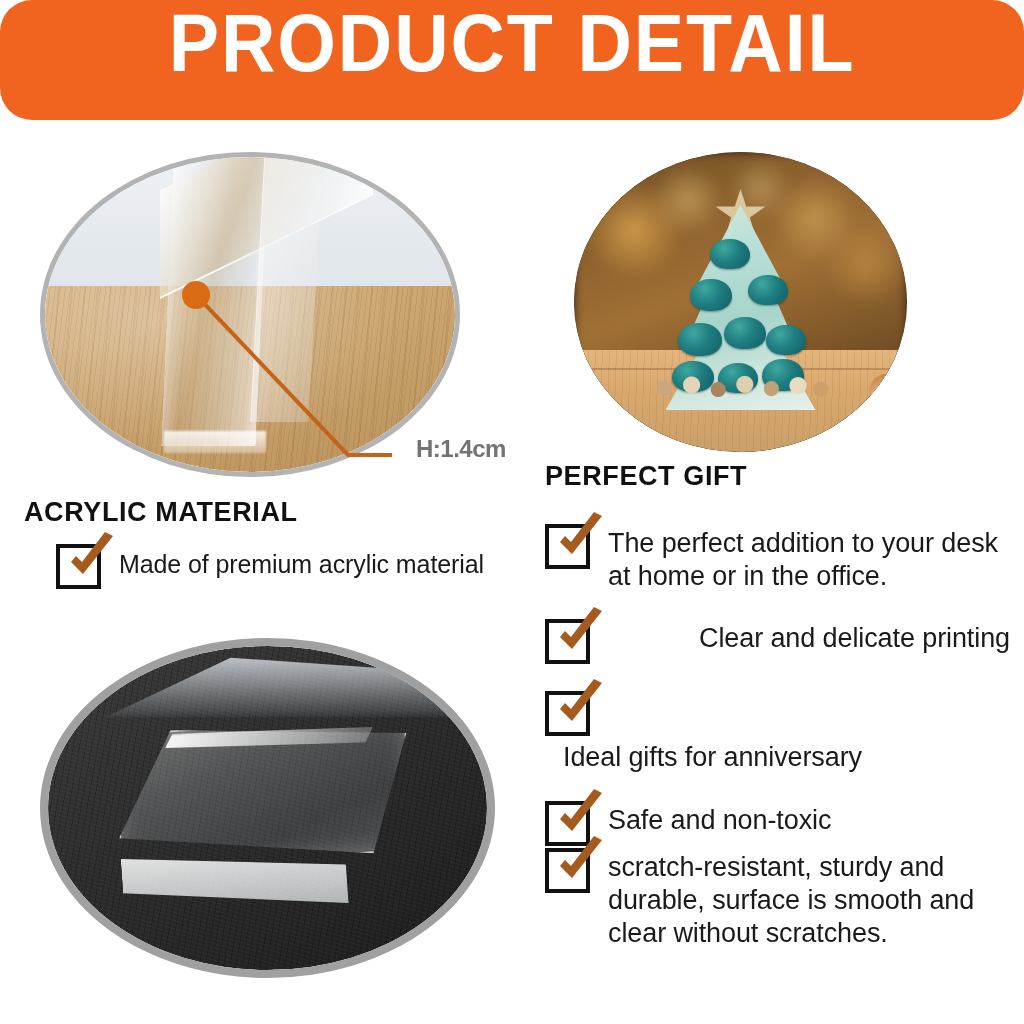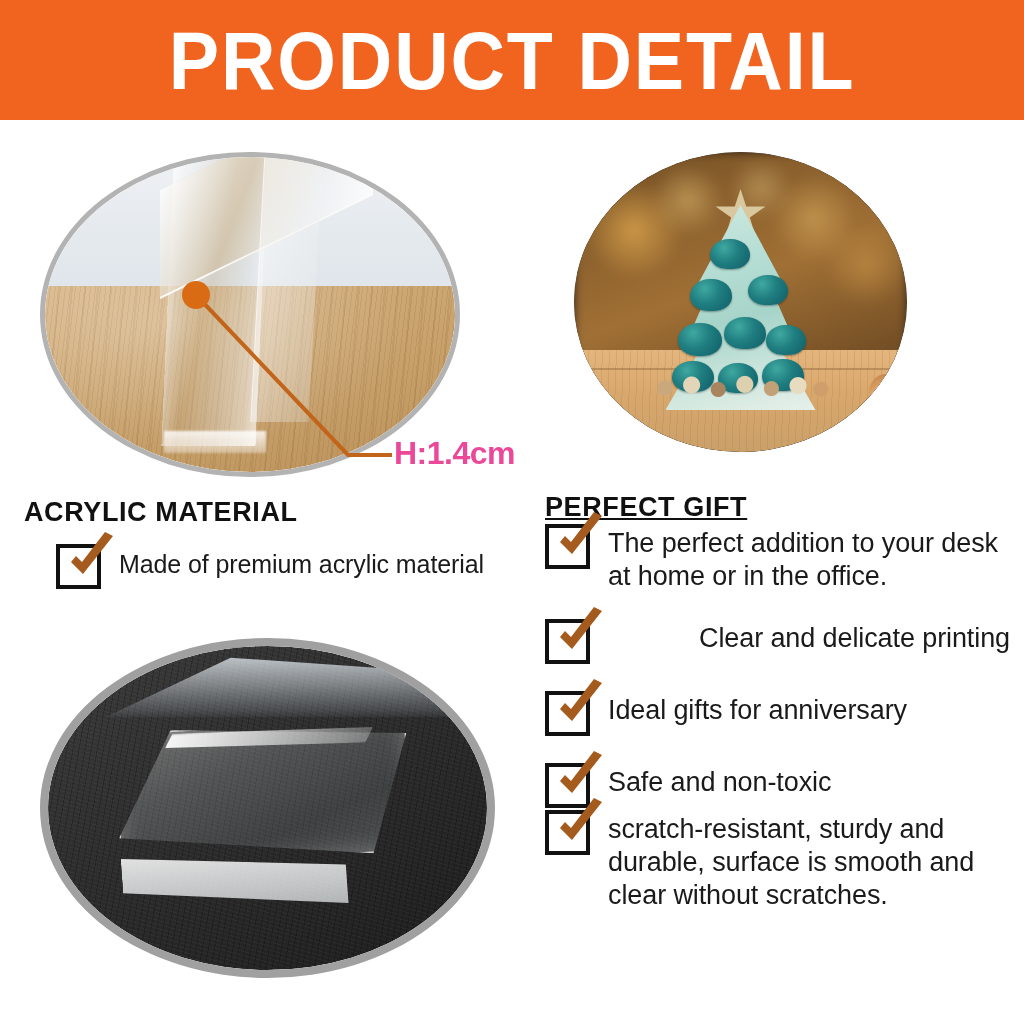--- a/index.html
+++ b/index.html
@@ -7,21 +7,21 @@
     width:1024px;height:1024px;
     background:#ffffff;
     font-family:"Liberation Sans", sans-serif;
     overflow:hidden;
     position:relative;
   }
   
   .header-bar{
     position:absolute;left:0;top:0;width:1024px;height:120px;
     background:#F0641F;
-    display:flex;align-items:center;justify-content:center;
+    display:flex;align-items:flex-start;justify-content:center;border-radius:32px;
   }
   .header-title{
     color:#ffffff;
     font-family:"Liberation Sans Narrow","Liberation Sans",sans-serif;
     font-weight:bold;
     font-size:82px;
     letter-spacing:2px;
     transform:scaleX(0.92);
     line-height:1;
     white-space:nowrap;
@@ -98,24 +98,24 @@
   }
 
   
   .annot-dot{
     position:absolute;width:28px;height:28px;border-radius:50%;
     background:#D96B15;
     left:182px;top:281px;z-index:6;
   }
   .annot-line{position:absolute;left:0;top:0;width:1024px;height:1024px;z-index:5;pointer-events:none;}
   .annot-label{
-    position:absolute;left:394px;top:435px;
-    color:#ec4899;
+    position:absolute;left:416px;top:435px;
+    color:#737373;
     font-family:"Liberation Sans",sans-serif;
-    font-weight:bold;font-size:32px;letter-spacing:-.5px;
+    font-weight:bold;font-size:24px;letter-spacing:-.5px;
     z-index:6;white-space:nowrap;
   }
 
   
   #oval-turtle-tree{
     left:574px;top:152px;width:333px;height:300px;
     background:#2a1d12;
   }
   .bokeh{
     position:absolute;inset:0;
@@ -226,21 +226,21 @@
   .section-heading{
     position:absolute;
     font-family:"Liberation Sans",sans-serif;
     font-weight:bold;
     font-size:27px;
     letter-spacing:.6px;
     color:#111111;
     white-space:nowrap;
   }
   #heading-acrylic{left:24px;top:497px;}
-  #heading-gift{left:545px;top:492px;text-decoration:underline;}
+  #heading-gift{left:545px;top:461px;}
 
   .feature-list{position:absolute;}
   #list-acrylic{left:36px;top:542px;width:480px;padding-left:20px;}
   #list-gift{left:545px;top:522px;width:465px;}
 
   .feature-item{
     position:relative;
     display:flex;
     align-items:flex-start;
   }
@@ -356,21 +356,21 @@
 
   <div class="feature-item" style="margin-bottom:25px;justify-content:space-between;">
     <span class="checkbox">
       <svg viewBox="0 0 56 56">
         <path d="M8 30 L20 42 L50 4 L42 0 L19 30 L13 24 Z" fill="#A65B1E"></path>
       </svg>
     </span>
     <span class="feature-text">Clear and delicate printing</span>
   </div>
 
-  <div class="feature-item" style="margin-bottom:25px;">
+  <div class="feature-item" style="margin-bottom:25px;flex-direction:column;">
     <span class="checkbox">
       <svg viewBox="0 0 56 56">
         <path d="M8 30 L20 42 L50 4 L42 0 L19 30 L13 24 Z" fill="#A65B1E"></path>
       </svg>
     </span>
     <span class="feature-text">Ideal gifts for anniversary</span>
   </div>
 
   <div class="feature-item">
     <span class="checkbox">

